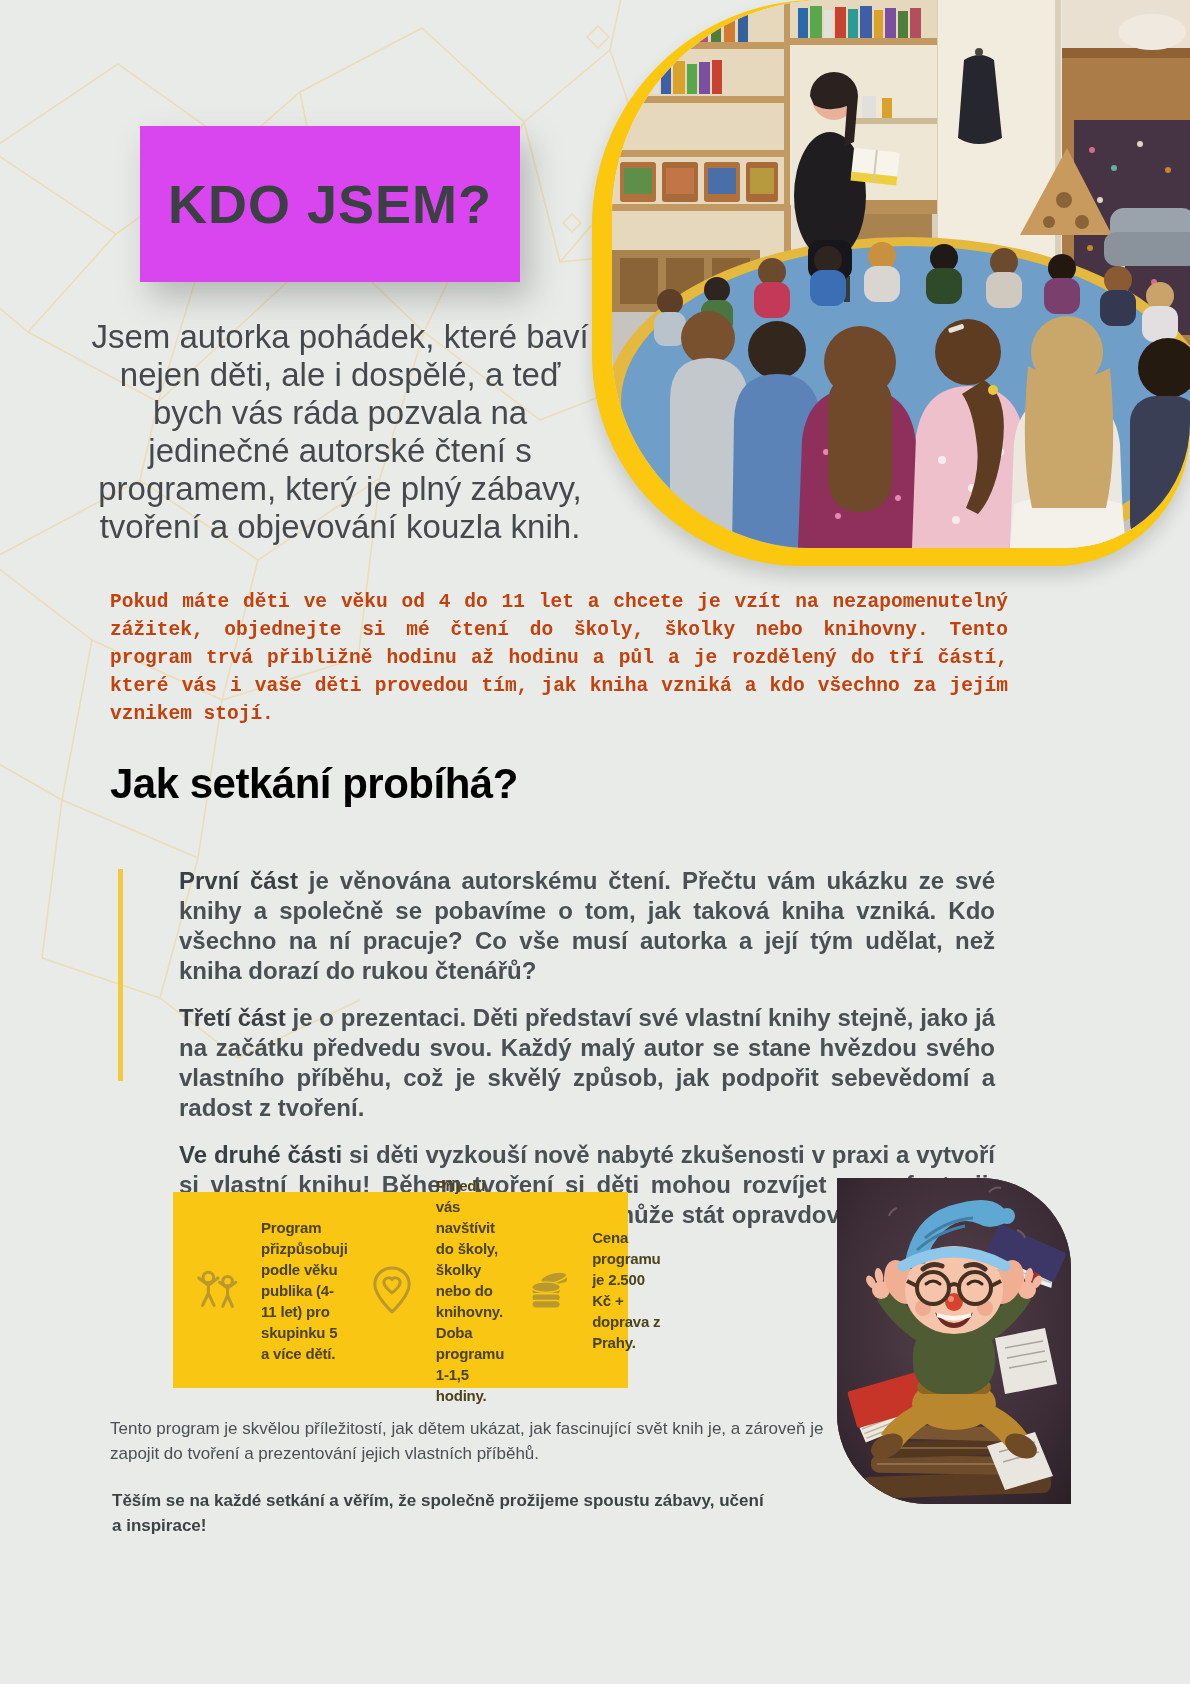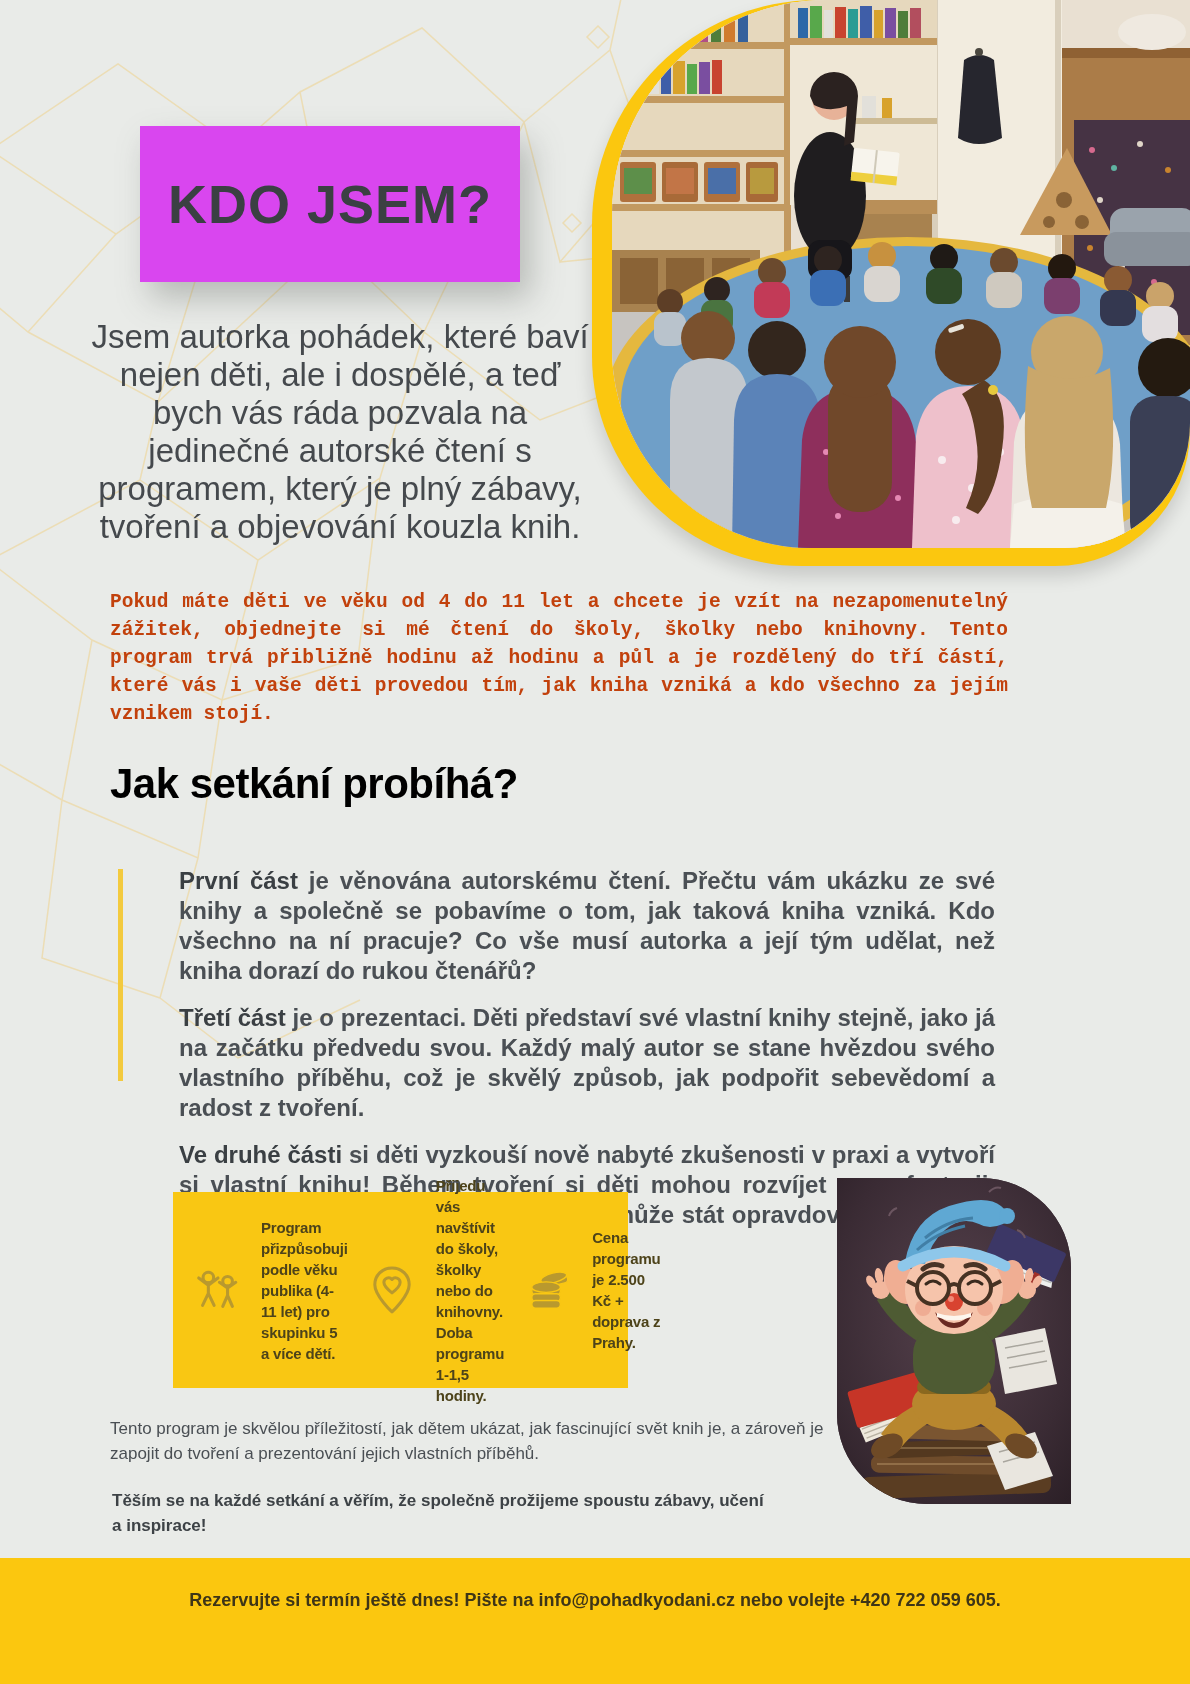--- a/index.html
+++ b/index.html
@@ -421,17 +421,14 @@
       <path d="M89 106 q7 -6 14 0 M131 106 q7 -6 14 0" stroke="#3a2a1e" stroke-width="3" fill="none" stroke-linecap="round"></path>
       <path d="M86 91 q9 -7 19 -3 M129 88 q10 -4 19 3" stroke="#4a3426" stroke-width="5" fill="none" stroke-linecap="round"></path>
 
       <path d="M152 14 q6 -6 12 -4 M180 52 q6 2 8 8 M60 30 q-6 2 -8 8" stroke="#6b5560" stroke-width="2" fill="none"></path>
     </svg>
   </div>
 
   <p class="closing">Tento program je skvělou příležitostí, jak dětem ukázat, jak fascinující svět knih je, a zároveň je zapojit do tvoření a prezentování jejich vlastních příběhů.</p>
   <p class="closing-bold">Těším se na každé setkání a věřím, že společně prožijeme spoustu zábavy, učení a inspirace!</p>
 
-  <footer class="footer">
-    <p><span>Rezervujte si termín ještě dnes! Pište na </span><span>info@pohadkyodani.cz</span><span> nebo volejte +420 722 059 605.</span></p>
-  </footer>
 
 </div>
 
 </body></html>

